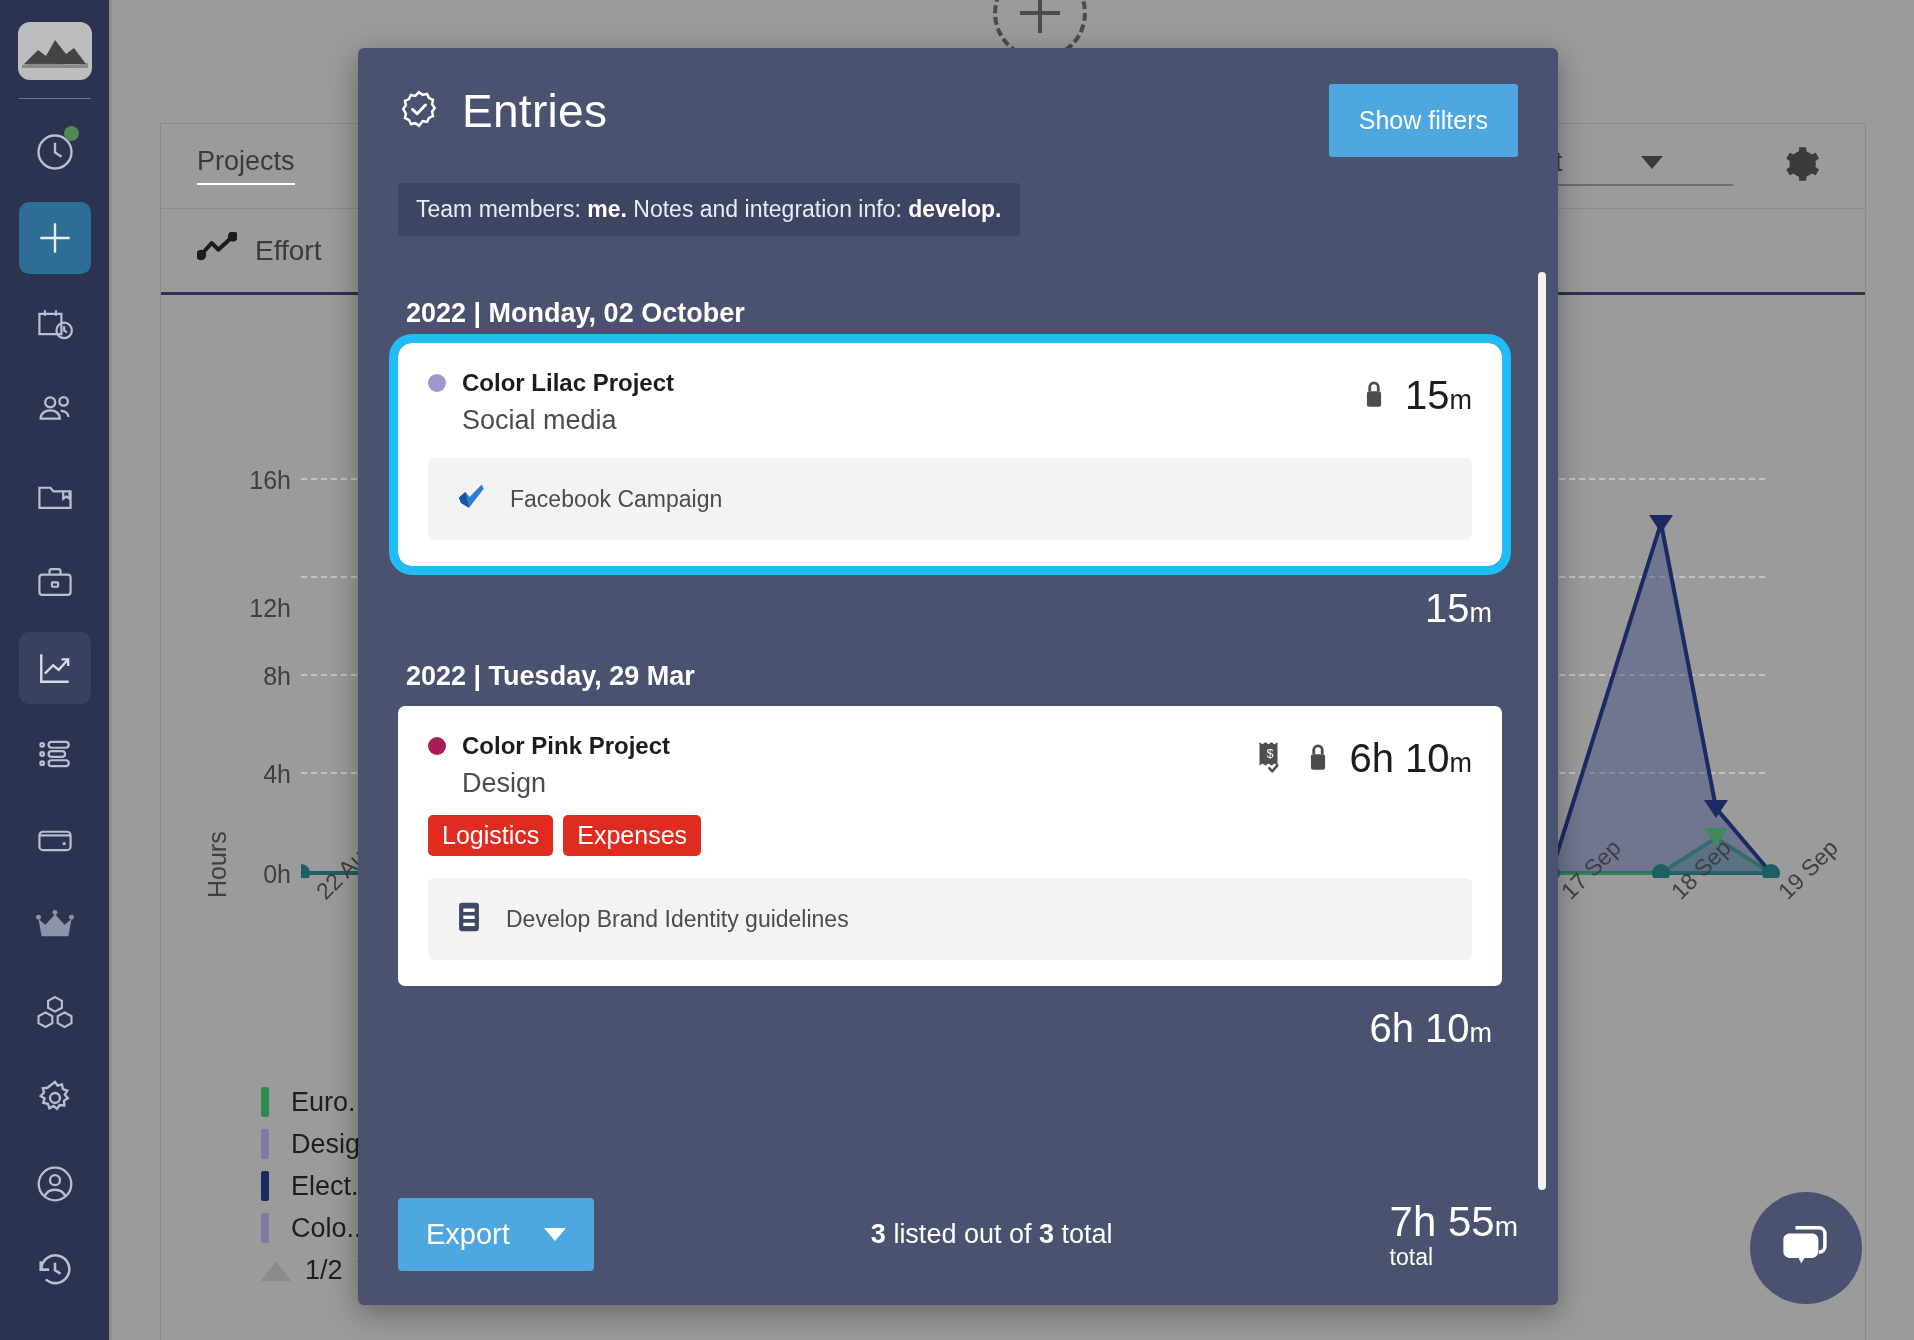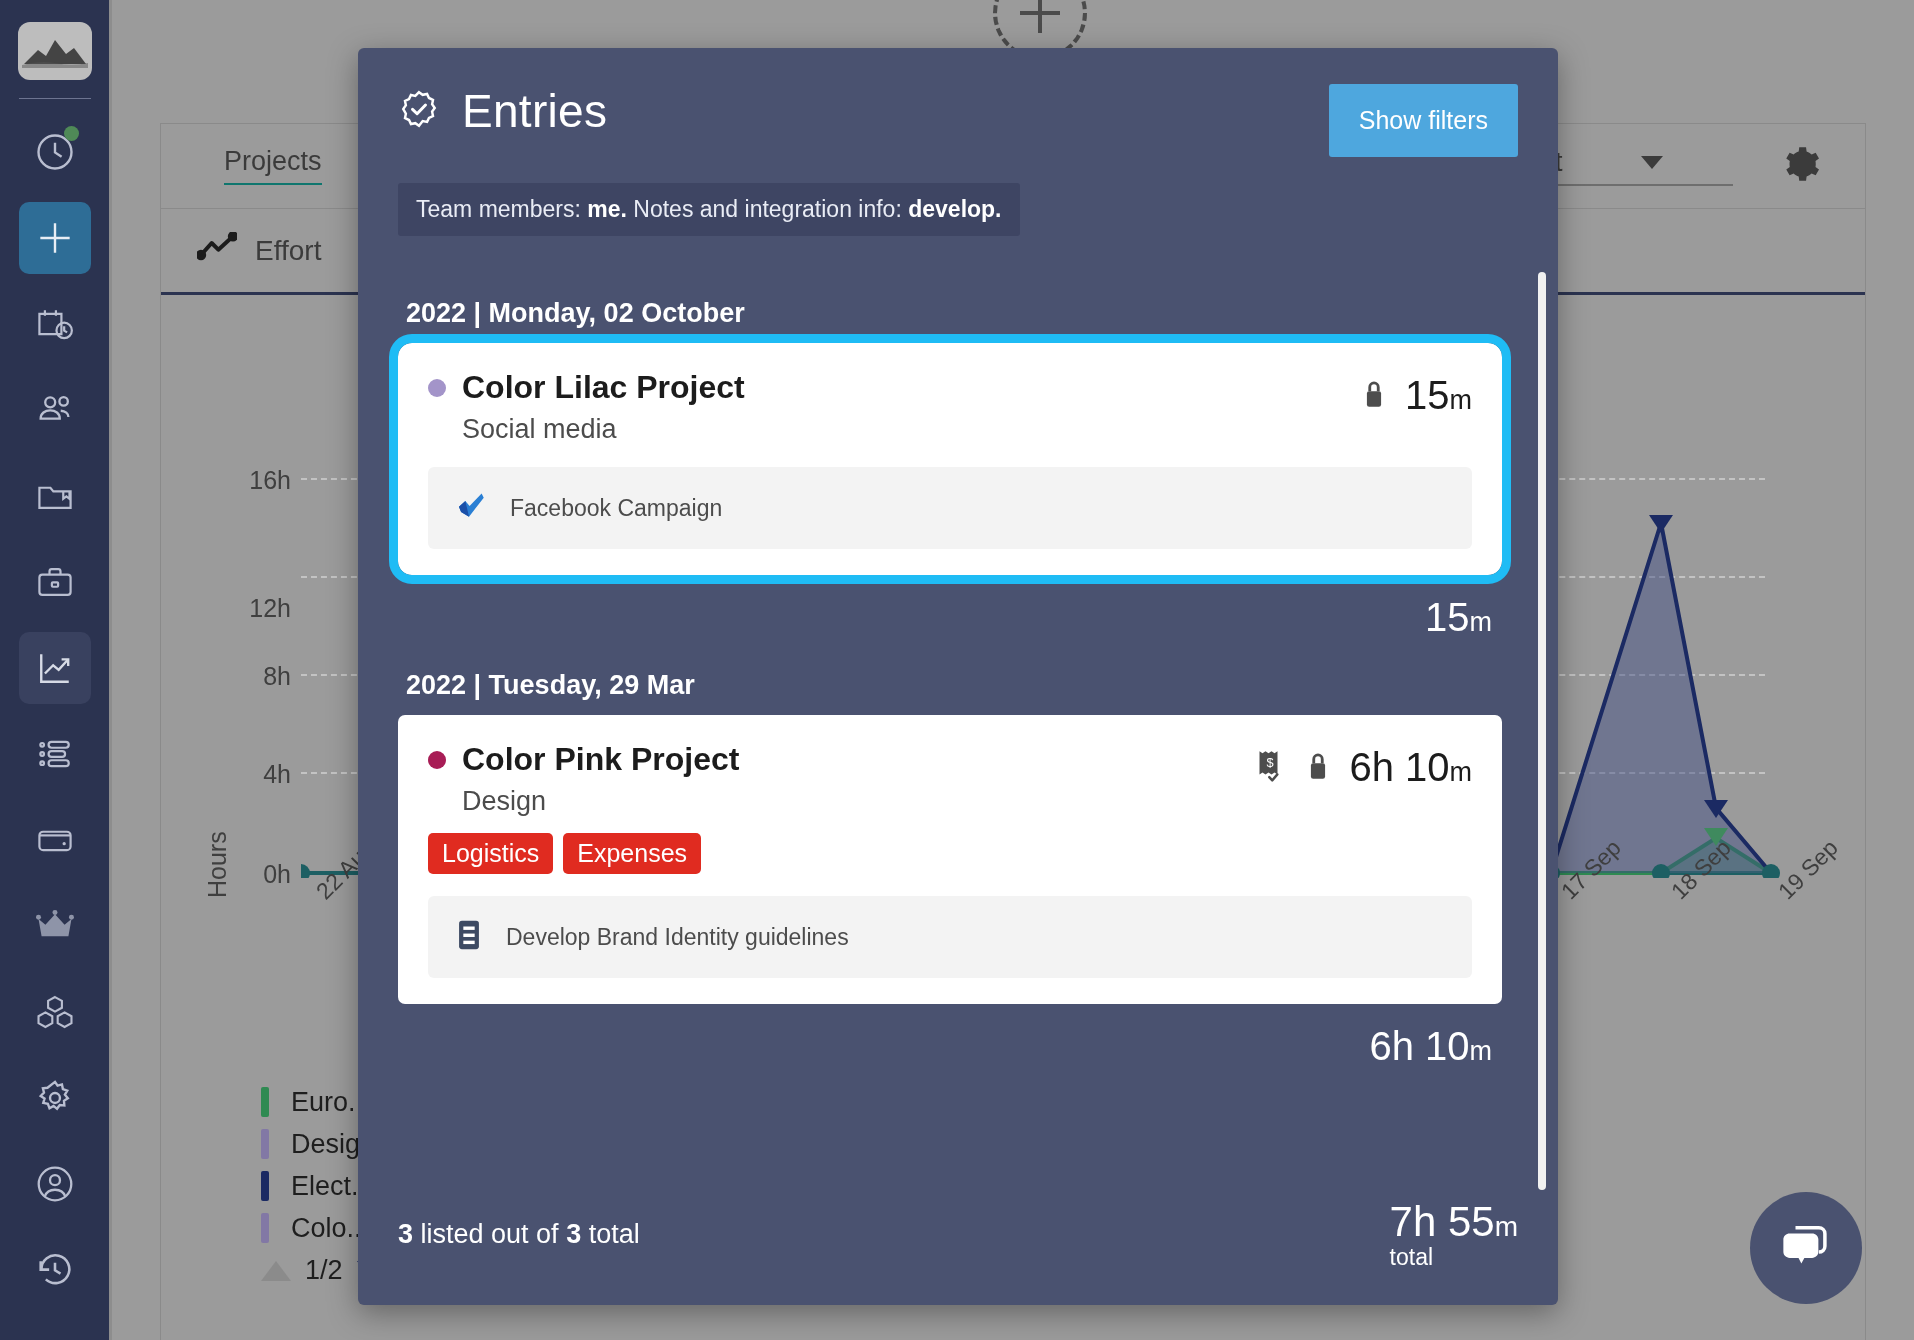--- a/index.html
+++ b/index.html
@@ -48,21 +48,21 @@
     position: absolute; left: 45px; top: 123px; right: 48px; bottom: 0;
     background: #9b9b9b; border: 1px solid #8a8a8a; border-bottom: none;
   }
   .panel-head {
     height: 85px; border-bottom: 1px solid #8a8a8a;
     display: flex; align-items: center; justify-content: space-between;
     padding: 0 0 0 36px;
   }
   .crumb-label {
     font-size: 27px; color: #3b3b3b; padding-bottom: 6px;
-    border-bottom: 2px solid #0f766e; line-height: 1.1; margin-left: 27px;
+    border-bottom: 2px solid #ffffff; line-height: 1.1;
   }
   .head-right { display: flex; align-items: center; gap: 46px; padding-right: 44px; }
   .select-proj {
     font-size: 27px; color: #3b3b3b; border-bottom: 2px solid #6e6e6e;
     padding: 0 0 6px 0; display: flex; align-items: center; gap: 78px; min-width: 250px;
   }
   .caret-down { width: 0; height: 0; border-left: 11px solid transparent;
     border-right: 11px solid transparent; border-top: 13px solid #3b3b3b; }
   .tabs-row {
     height: 86px; display: flex; align-items: center; padding-left: 36px;
@@ -144,21 +144,21 @@
     background: #fff; border-radius: 7px; padding: 26px 30px 26px 30px;
     position: relative;
   }
   .card.selected {
     outline: 9px solid #1fbcf5; border-radius: 14px;
   }
   .card-top { display: flex; align-items: flex-start; }
   .card-left { flex: 1; min-width: 0; }
   .proj-line { display: flex; align-items: center; gap: 16px; }
   .proj-dot { width: 18px; height: 18px; border-radius: 50%; flex: none; }
-  .proj-name { font-size: 32px; font-weight: bold; color: #1c1c1c; }
+  .proj-name { font-size: 24px; font-weight: bold; color: #1c1c1c; }
   .task-name { font-size: 27px; color: #4c4c4c; margin: 8px 0 0 34px; }
   .tags { display: flex; gap: 10px; margin: 16px 0 0 0; }
   .tag {
     background: #e02b20; color: #fff; font-size: 25px; padding: 6px 14px;
     border-radius: 5px;
   }
   .card-right { display: flex; align-items: center; gap: 16px; padding-top: 4px; }
   .dur { font-size: 40px; color: #1c1c1c; white-space: nowrap; }
   .dur .u { font-size: 27px; }
   .note-row {
@@ -547,20 +547,24 @@
 
           <div class="day-total"><span>6h 10</span><span class="u">m</span></div>
         </div>
 
 
       </div>
       <div class="scrollbar"></div>
     </div>
 
     <div class="modal-footer">
+      <button class="btn-export">
+        <span>Export</span>
+        <span class="car"></span>
+      </button>
       <div class="count-text"><b>3</b><span> listed out of </span><b>3</b><span> total</span></div>
       <div class="grand">
         <div class="big"><span>7h 55</span><span class="u">m</span></div>
         <div class="sub">total</div>
       </div>
     </div>
   </div>
 
 </div>
 

